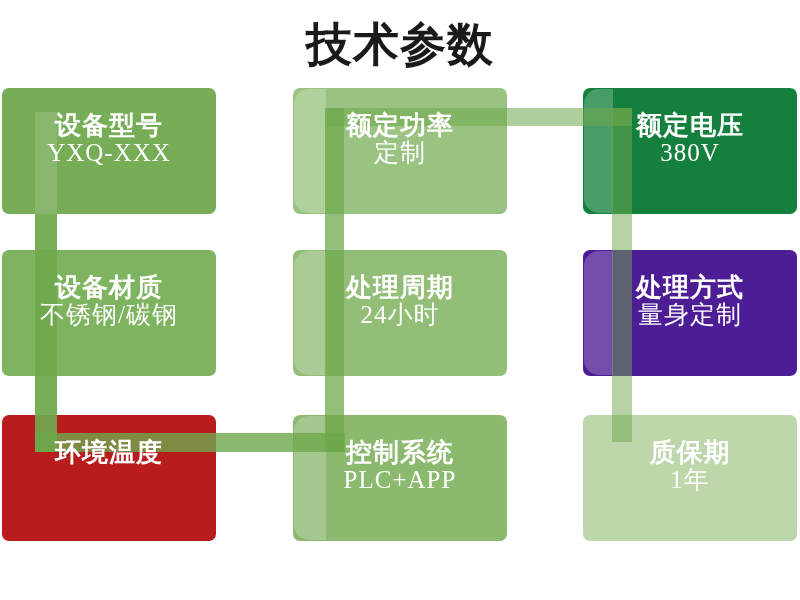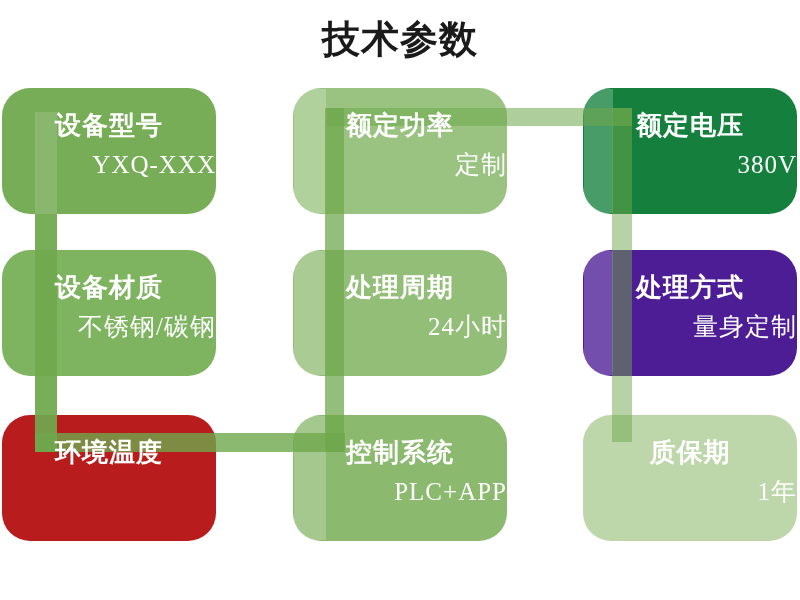--- a/index.html
+++ b/index.html
@@ -3,33 +3,33 @@
 <meta charset="utf-8">
 <style>
   html,body{margin:0;padding:0;background:#ffffff;}
   .stage{
     position:relative;width:800px;height:600px;background:#ffffff;overflow:hidden;
     font-family:"Liberation Serif","DejaVu Serif",serif;
   }
   .slide-title{
     position:absolute;top:14px;left:0;width:100%;text-align:center;
     font-family:"Liberation Sans","DejaVu Sans",sans-serif;
-    font-size:38px;font-weight:700;color:#1a1a1a;letter-spacing:1px;
+    font-size:46px;font-weight:700;color:#1a1a1a;letter-spacing:1px;
   }
   .box{
-    position:absolute;width:214px;height:126px;border-radius:28px;
+    position:absolute;width:214px;height:126px;border-radius:7px;
   }
   .c0{left:2px}.c1{left:293px}.c2{left:583px}
   .r0{top:88px}.r1{top:250px}.r2{top:415px}
   .box .hd{
     position:absolute;top:23px;left:0;width:100%;text-align:center;z-index:6;
     font-size:26px;line-height:30px;font-weight:700;color:#ffffff;letter-spacing:1px;
   }
   .box .vl{
-    position:absolute;top:62px;left:0;width:100%;text-align:right;z-index:6;
+    position:absolute;top:50px;left:0;width:100%;text-align:center;z-index:6;
     font-size:25px;line-height:30px;color:#ffffff;letter-spacing:1px;
   }
   .strip{position:absolute;height:124px;border-radius:15px 0 0 15px;}
   #strip-power   {left:294px;top:89px;width:32px;}
   #strip-cycle   {left:294px;top:251px;width:32px;}
   #strip-control {left:294px;top:416px;width:32px;}
   #strip-voltage {left:584px;top:89px;width:29px;}
   #strip-method  {left:584px;top:251px;width:29px;}
   .conn{position:absolute;}
   #conn-left-vertical    {left:35px; top:112px;width:22px; height:340px;}

